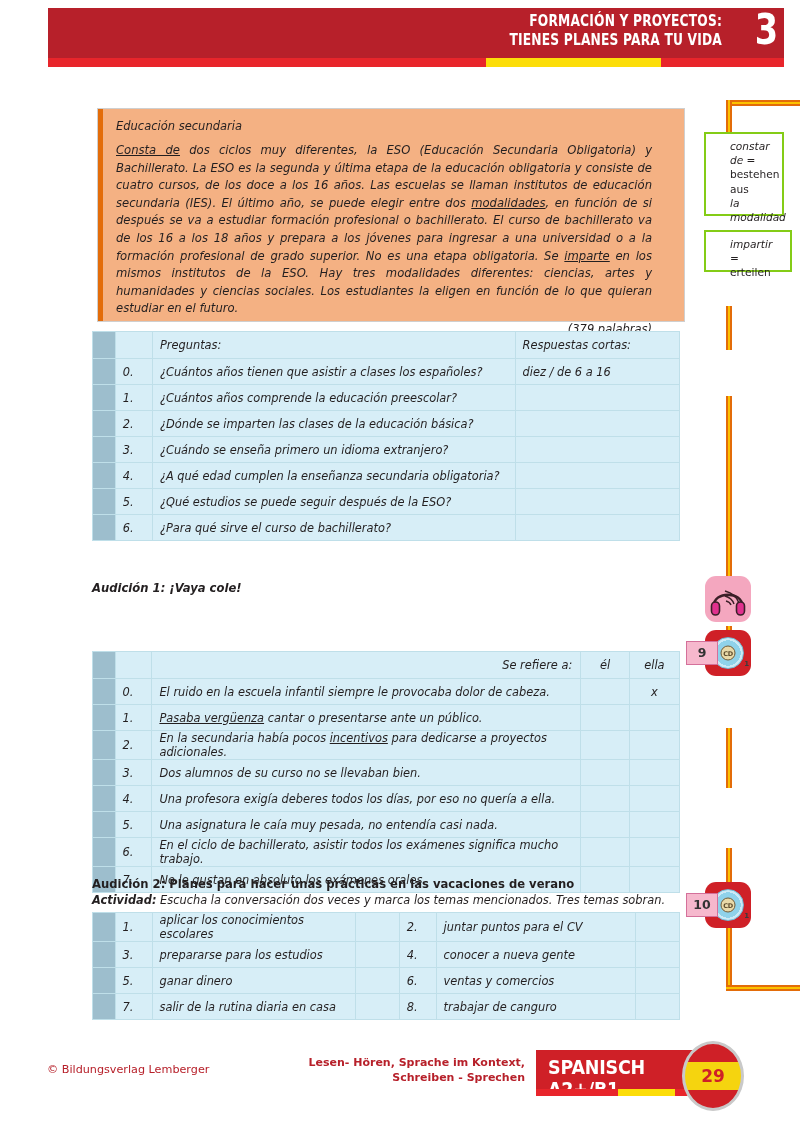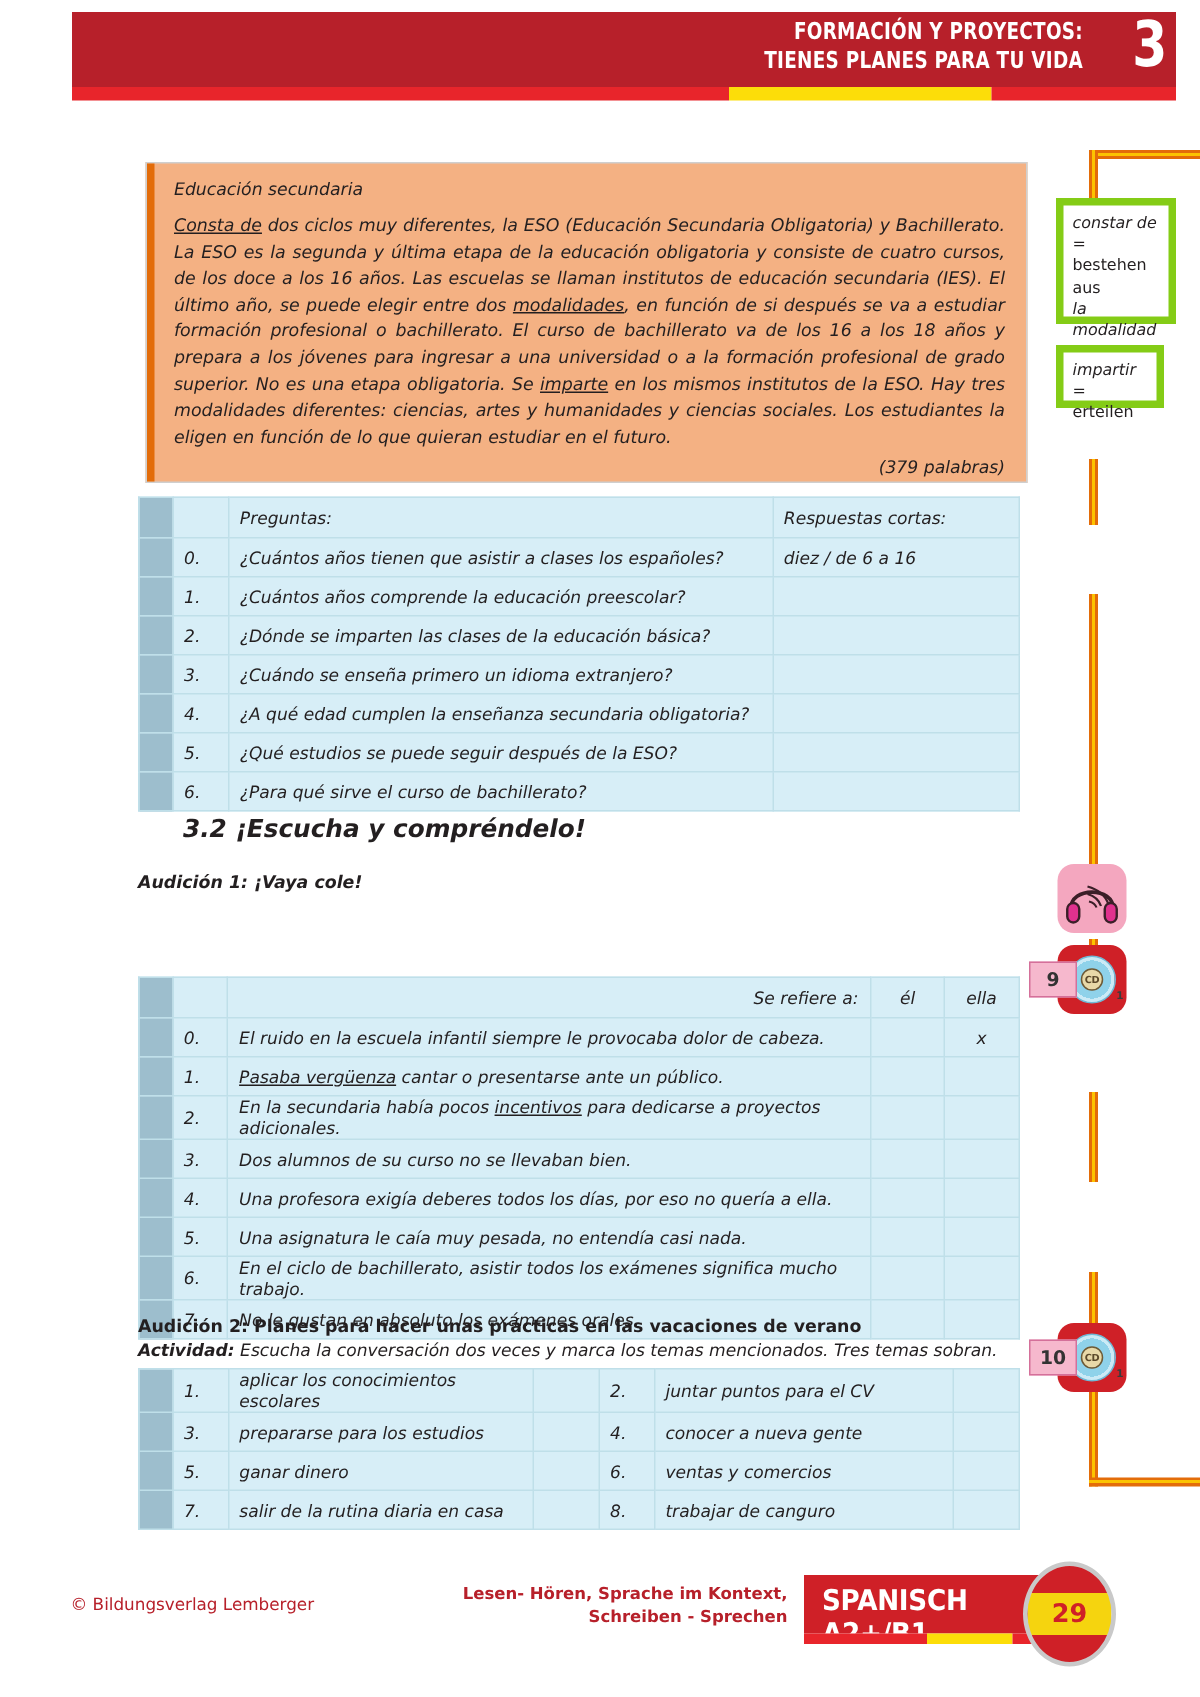--- a/index.html
+++ b/index.html
@@ -27,21 +27,21 @@
   .hdr-rule.red1{left:48px;width:438px;background:#e8252b;}
   .hdr-rule.yellow{left:486px;width:175px;background:#fcdd09;}
   .hdr-rule.red2{left:661px;width:123px;background:#e8252b;}
 
   
   .orange-box{
     position:absolute;left:97px;top:108px;width:588px;height:214px;
     background:#f4b183;border:1px solid #cfcfcf;box-sizing:border-box;
   }
   .orange-box:before{content:"";position:absolute;left:0;top:0;width:5px;height:100%;background:#e36c09;}
-  .ob-inner{padding:10px 14px 0 18px;}
+  .ob-inner{padding:10px 32px 0 18px;}
   .ob-head{font-style:italic;font-size:11.5px;margin-bottom:9px;}
   .ob-para{
     font-style:italic;font-size:11.6px;line-height:17.6px;text-align:justify;
   }
   .ob-words{text-align:right;font-style:italic;font-size:11.5px;margin-top:4px;}
   .u{text-decoration:underline;}
 
   
   .tbl{position:absolute;border-collapse:collapse;font-style:italic;
        font-size:11.4px;background:#d7eef7;}
@@ -84,22 +84,22 @@
 
   
   .rail{position:absolute;left:692px;top:96px;width:108px;height:920px;}
   
   .vline{position:absolute;width:6px;
     background:linear-gradient(to right,#e36c09 0 2px,#fcc300 2px 4px,#e36c09 4px 6px);}
   .hline{position:absolute;height:6px;
     background:linear-gradient(to bottom,#e36c09 0 2px,#fcc300 2px 4px,#e36c09 4px 6px);}
 
   .vocab{
-    position:absolute;background:#ffffff;border:5px solid #84cc16;
-    font-size:10.6px;line-height:14.2px;padding:5px 6px;box-sizing:border-box;
+    position:absolute;background:#ffffff;border:2px solid #84cc16;
+    font-size:10.6px;line-height:14.2px;padding:5px 24px;box-sizing:border-box;
     z-index:3;
   }
   .vocab i{font-style:italic;}
 
   
   .hp-icon{
     position:absolute;width:46px;height:46px;border-radius:11px;
     background:#f4a7bf;z-index:4;
   }
   .cd-icon{
@@ -218,21 +218,20 @@
     </tr>
     <tr>
       <td class="accent"></td>
       <td class="numcol">6.</td>
       <td class="qcol">¿Para qué sirve el curso de bachillerato?</td>
       <td class="acol"></td>
     </tr>
   </tbody>
     </table>
 
-  <div class="h-sec">3.2 ¡Escucha y compréndelo!</div>
   <div class="h-aud1">Audición 1: ¡Vaya cole!</div>
 
   <table class="tbl" id="tbl2">
     <tbody>
         <tr class="hdrow">
       <td class="accent"></td>
       <td class="numcol"></td>
       <td class="scol refhdr">Se refiere a:</td>
       <td class="pcol">él</td>
       <td class="pcol">ella</td>
@@ -352,21 +351,21 @@
     <div class="hline" style="left:34px;top:889px;width:74px;"></div>
 
     <div class="vocab" style="left:12px;top:36px;width:80px;height:84px;">
       <i>constar de =</i><br>
       <span>bestehen aus</span><br>
       <i>la modalidad</i><br>
       <span>= (Studien-)</span><br>
       <span>Form</span>
     </div>
 
-    <div class="vocab" style="left:12px;top:134px;width:72px;height:42px;">
+    <div class="vocab" style="left:12px;top:134px;width:88px;height:42px;">
       <i>impartir =</i><br>
       <span>erteilen</span>
     </div>
 
     <div class="hp-icon" style="left:13px;top:480px;">
       <svg viewBox="0 0 46 46" width="46" height="46">
         <path d="M9 30 C8 15,38 15,37 30" fill="none" stroke="#3b1f28" stroke-width="2.4"></path>
         <rect x="6.5" y="26" width="8" height="13" rx="4" fill="#e0318e" stroke="#3b1f28" stroke-width="1.6"></rect>
         <rect x="31.5" y="26" width="8" height="13" rx="4" fill="#e0318e" stroke="#3b1f28" stroke-width="1.6"></rect>
         <path d="M20 20 q7 2 9 8" fill="none" stroke="#3b1f28" stroke-width="1.5"></path>

